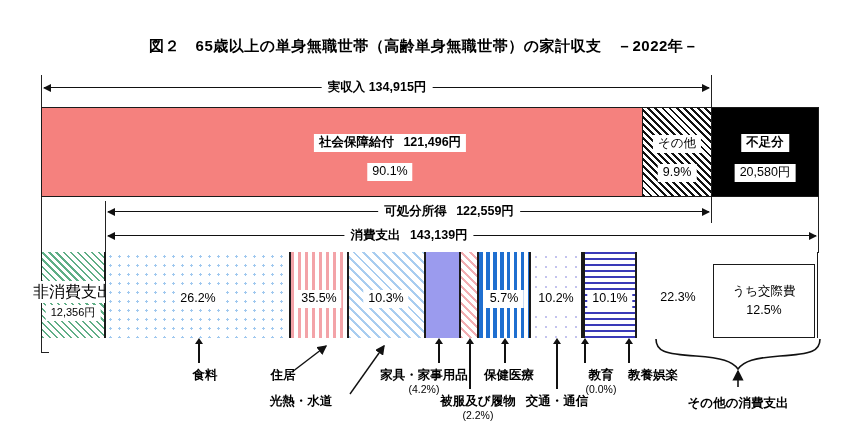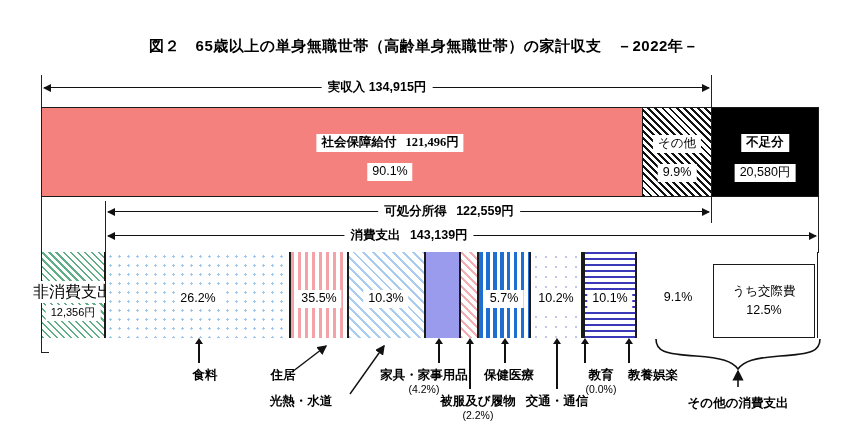--- a/index.html
+++ b/index.html
@@ -22,21 +22,21 @@
   .hline{background:#222;height:1px;}
 
   
   .bar{position:absolute;box-sizing:border-box;border:1px solid #1a1a1a;height:90px;top:92px;}
   .seg{position:absolute;box-sizing:border-box;border-left:1px solid #1a1a1a;border-right:1px solid #1a1a1a;
        top:237px;height:86px;overflow:hidden;}
 
   
   .chip{position:absolute;background:#fff;padding:1px 5px;font-size:12.5px;white-space:nowrap;
         transform:translateX(-50%);line-height:1.25;}
-  .chip.b{font-weight:bold;font-family:Liberation Serif, serif;}
+  .chip.b{font-weight:bold;}
   .chip-plain{position:absolute;font-size:12.5px;white-space:nowrap;transform:translateX(-50%);
         line-height:1.25;}
 
   
   .pat-pink{background:#F5817E;}
   .pat-black{background:#000;}
   .pat-hatch-bw{
     background-color:#fff;
     background-image:repeating-linear-gradient(45deg,#111 0 2px,#fff 2px 5px);
   }
@@ -172,21 +172,21 @@
 
   <div class="abs seg pat-dot-lav" style="left:530px;width:52px;"></div>
   <div class="abs chip" style="left:556px;top:275px;">10.2%</div>
 
   <div class="abs seg pat-white" style="left:582px;width:2px;"></div>
 
   <div class="abs seg pat-hstripe-blue" style="left:584px;width:52px;"></div>
   <div class="abs chip" style="left:610px;top:275px;">10.1%</div>
 
   <div class="abs seg pat-white" style="left:636px;width:182px;"></div>
-  <div class="abs chip-plain" style="left:678px;top:275px;">9.1%</div>
+  <div class="abs chip-plain" style="left:678px;top:275px;">22.3%</div>
 
   <div id="inner-kosaihi-box" style="left:713px;top:249px;width:102px;height:74px;">
     <div>うち交際費</div>
     <div>12.5%</div>
   </div>
 
   <div class="abs leader" style="left:198px;top:328px;height:20px;"></div>
   <div class="abs cat-label" style="left:205px;top:352px;">
     <span>食料</span>
   </div>

